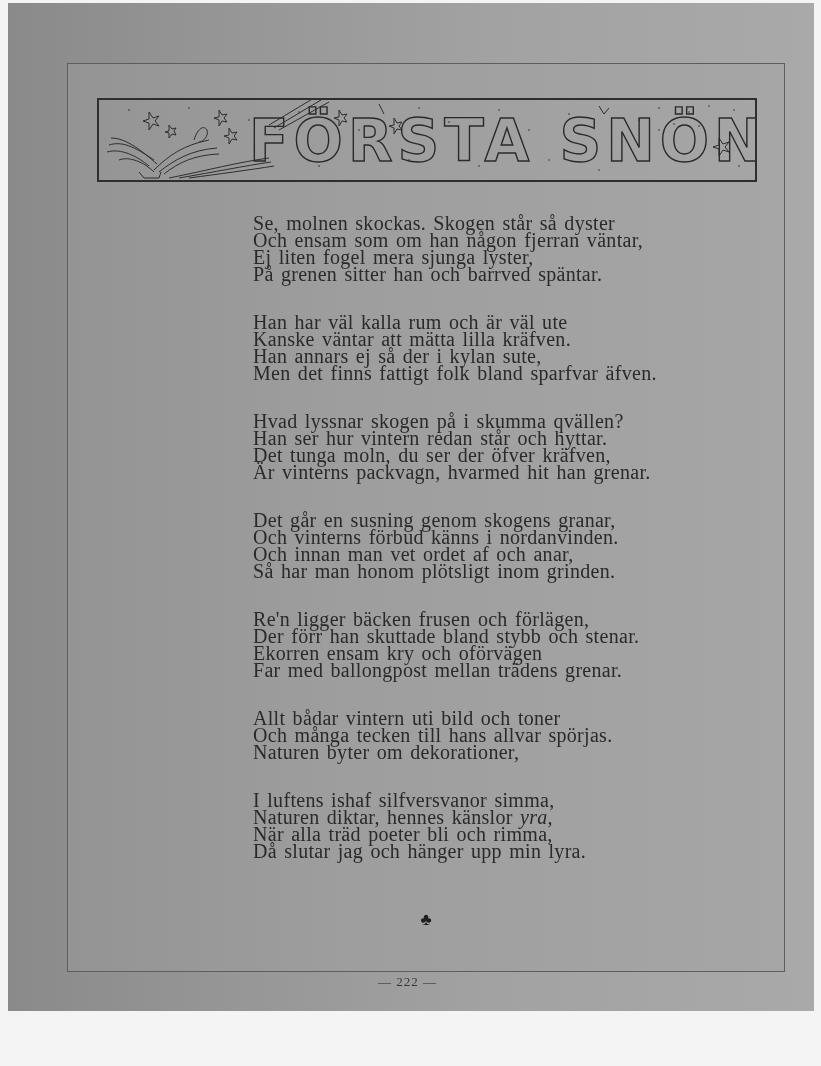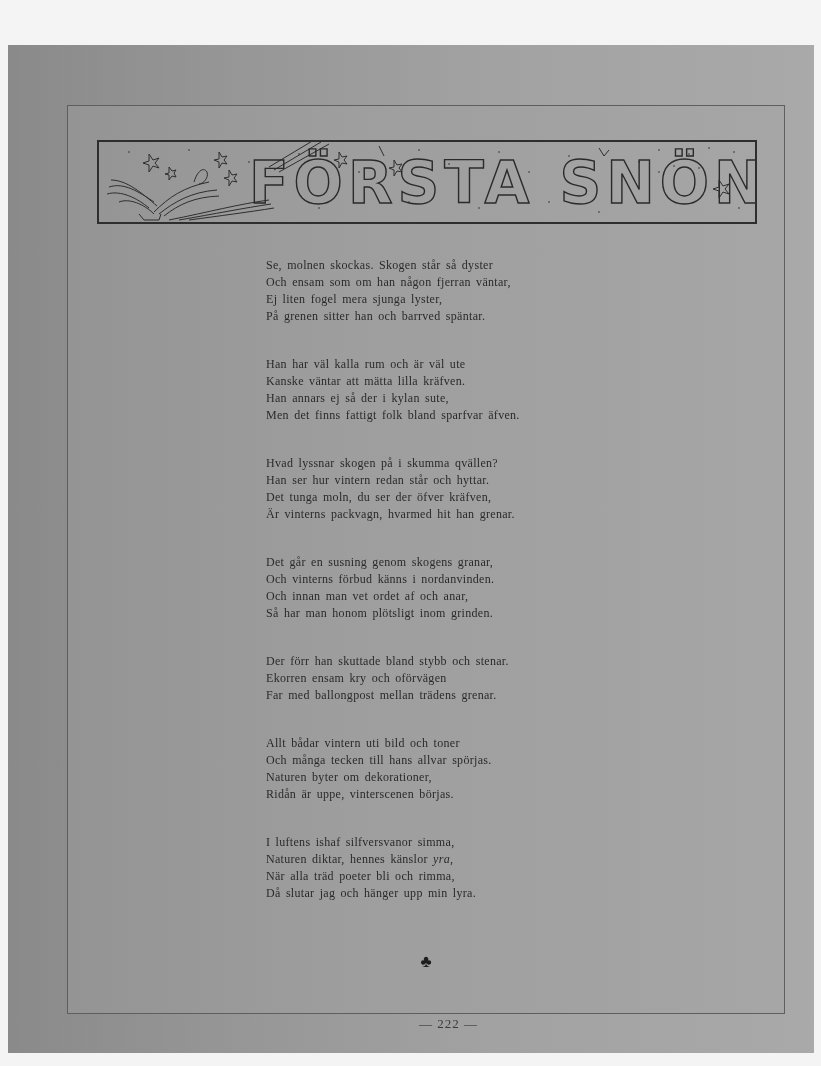--- a/index.html
+++ b/index.html
@@ -5,55 +5,54 @@
     html, body { margin: 0; padding: 0; }
     body {
       width: 821px; height: 1066px;
       background: #f4f4f4;
       position: relative; overflow: hidden;
       font-family: "Liberation Serif", "DejaVu Serif", serif;
     }
     .page {
       position: absolute; left: 8px; top: 3px; width: 806px; height: 1008px;
       background: linear-gradient(90deg, #8a8a8a 0%, #959595 25%, #a2a2a2 60%, #a9a9a9 100%);
-      margin-top: 42px;
     }
     .plate {
       position: absolute; left: 59px; top: 60px; width: 716px; height: 907px;
       border: 1px solid #5e5e5e;
       background: linear-gradient(90deg, #949494 0%, #9e9e9e 40%, #a6a6a6 100%);
     }
     .header-box {
       position: absolute; left: 89px; top: 95px; width: 656px; height: 80px;
       border: 2px solid #2e2e2e;
       overflow: hidden;
     }
     .header-box svg { position: absolute; left: 0; top: 0; }
     .header-title {
       position: absolute; left: 150px; top: 8px; width: 460px; height: 66px;
       font-family: "DejaVu Sans", sans-serif; font-weight: bold;
       font-size: 58px; letter-spacing: 5px; line-height: 66px;
       color: transparent; -webkit-text-stroke: 1.4px #2a2a2a;
       white-space: nowrap;
     }
     .poem {
-      position: absolute; left: 258px; top: 212px; width: 440px;
-      color: #2a2a2a; font-size: 12px; line-height: 17px;
+      position: absolute; left: 245px; top: 212px; width: 440px;
+      color: #2a2a2a; font-size: 20px; line-height: 17px;
       letter-spacing: 0.3px; word-spacing: 2px;
     }
     .stanza { margin: 0 0 31px 0; }
     .line { display: block; white-space: nowrap; }
     .line em { font-style: italic; font-family: Liberation Serif, serif; }
     .ornament {
       position: absolute; left: 408px; top: 908px; width: 20px; height: 20px;
       font-size: 17px; color: #1e1e1e; text-align: center; line-height: 18px;
     }
     .page-number {
       position: absolute; left: 370px; top: 971px; width: 100px;
-      text-align: right; font-size: 13px; color: #3a3a3a; letter-spacing: 1px;
+      text-align: left; font-size: 13px; color: #3a3a3a; letter-spacing: 1px;
     }
   </style>
 </head>
 <body>
 
 <div class="page">
   <div class="plate"></div>
 
   <div class="header-box">
     <svg width="656" height="80" viewBox="0 0 656 80">
@@ -125,29 +124,29 @@
       <span class="line">Det tunga moln, du ser der öfver kräfven,</span>
       <span class="line">Är vinterns packvagn, hvarmed hit han grenar.</span>
     </div>
     <div class="stanza">
       <span class="line">Det går en susning genom skogens granar,</span>
       <span class="line">Och vinterns förbud känns i nordanvinden.</span>
       <span class="line">Och innan man vet ordet af och anar,</span>
       <span class="line">Så har man honom plötsligt inom grinden.</span>
     </div>
     <div class="stanza">
+      <span class="line">Re'n ligger bäcken frusen och förlägen,</span>
       <span class="line">Der förr han skuttade bland stybb och stenar.</span>
       <span class="line">Ekorren ensam kry och oförvägen</span>
       <span class="line">Far med ballongpost mellan trädens grenar.</span>
     </div>
     <div class="stanza">
       <span class="line">Allt bådar vintern uti bild och toner</span>
       <span class="line">Och många tecken till hans allvar spörjas.</span>
       <span class="line">Naturen byter om dekorationer,</span>
-      <span class="line">Ridån är uppe, vinterscenen börjas.</span>
     </div>
     <div class="stanza">
       <span class="line">I luftens ishaf silfversvanor simma,</span>
       <span class="line"><span>Naturen diktar, hennes känslor </span><em>yra</em><span>,</span></span>
       <span class="line">När alla träd poeter bli och rimma,</span>
       <span class="line">Då slutar jag och hänger upp min lyra.</span>
     </div>
   </div>
 
   <div class="ornament">♣</div>

